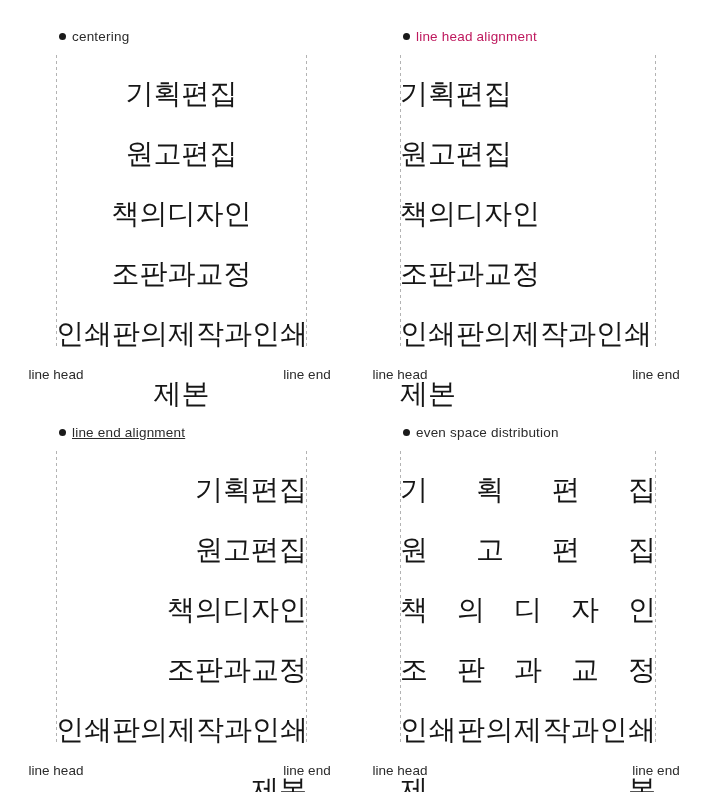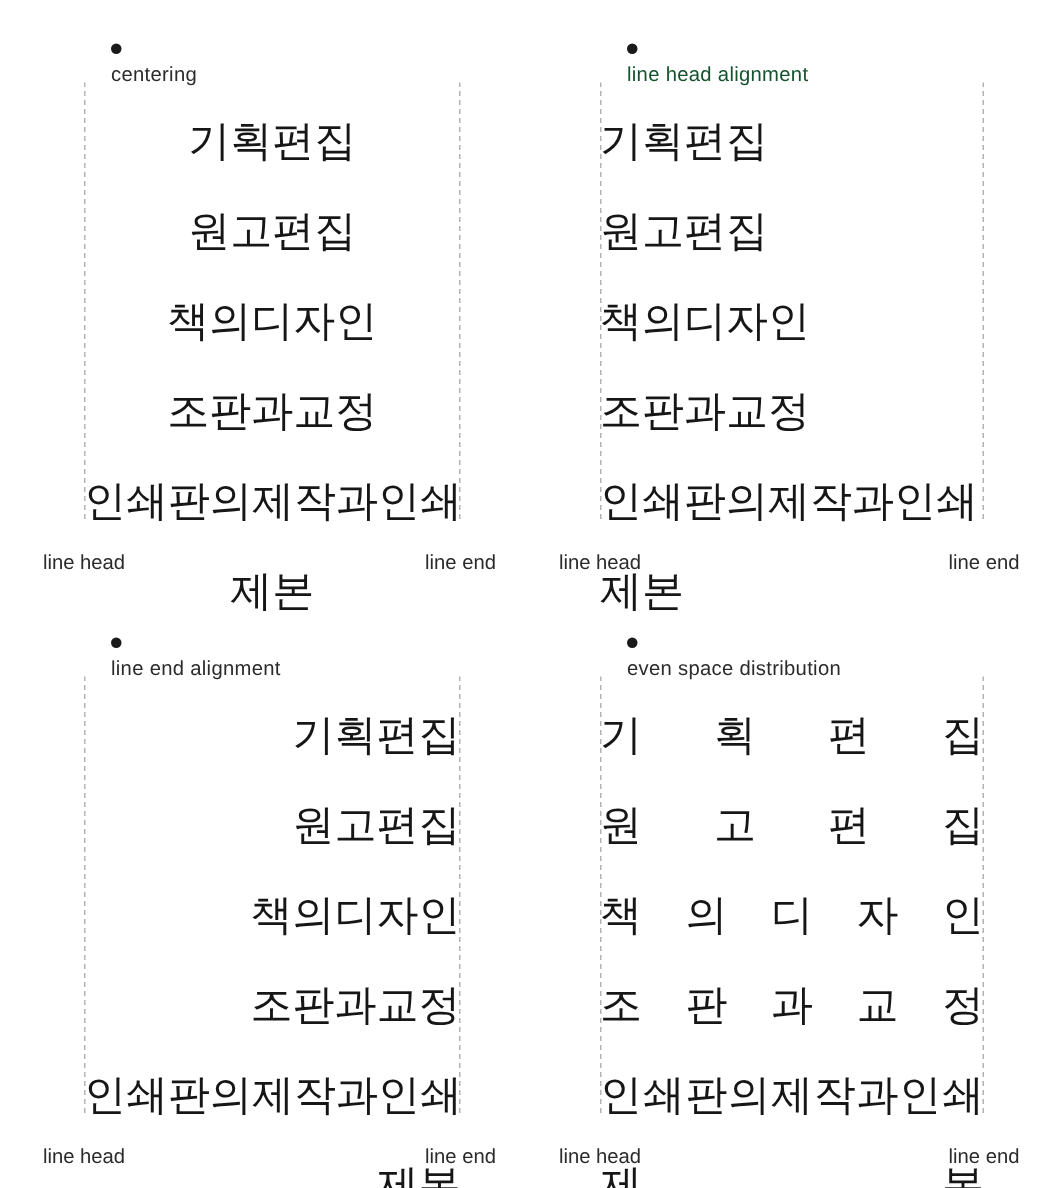--- a/index.html
+++ b/index.html
@@ -10,22 +10,22 @@
     font-family: "Liberation Sans", "DejaVu Sans", sans-serif;
     overflow: hidden;
   }
   .panel { position: absolute; height: 380px; }
   .pos-tl { left: 56px;  top: 0;     width: 251px; }
   .pos-tr { left: 400px; top: 0;     width: 256px; }
   .pos-bl { left: 56px;  top: 396px; width: 251px; }
   .pos-br { left: 400px; top: 396px; width: 256px; }
 
   .panel-label {
-    position: absolute; top: 29px; left: 18px;
-    display: flex; gap: 6px; flex-direction: column;
+    position: absolute; top: 29px; left: 3px;
+    display: flex; align-items: center; gap: 6px;
   }
   .dot {
     width: 7px; height: 7px; border-radius: 50%;
     background: #1a1a1a; flex: 0 0 auto;
   }
   .label-text {
     font-size: 13.5px; color: #2b2b2b; letter-spacing: 0.2px;
     white-space: nowrap;
   }
 
@@ -85,42 +85,42 @@
     </div>
     <div class="foot" style="color: rgb(43, 43, 43);">
       <span class="foot-label head">line head</span>
       <span class="foot-label end">line end</span>
     </div>
   </section>
 
   <section class="panel pos-tr">
     <div class="panel-label">
       <span class="dot" style="background: rgb(26, 26, 26);"></span>
-      <span class="label-text" style="color: #14532d;">line head alignment</span>
+      <span class="label-text" style="color: #be185d;">line head alignment</span>
     </div>
     <div class="guide guide-left"></div>
     <div class="guide guide-right"></div>
     <div class="lines align-left" style="color: rgb(22, 22, 22);">
       <div class="line">기획편집</div>
       <div class="line">원고편집</div>
       <div class="line">책의디자인</div>
       <div class="line">조판과교정</div>
       <div class="line">인쇄판의제작과인쇄</div>
       <div class="line">제본</div>
     </div>
     <div class="foot" style="color: rgb(43, 43, 43);">
       <span class="foot-label head">line head</span>
       <span class="foot-label end">line end</span>
     </div>
   </section>
 
   <section class="panel pos-bl">
     <div class="panel-label">
       <span class="dot" style="background: rgb(26, 26, 26);"></span>
-      <span class="label-text" style="color: rgb(43, 43, 43);">line end alignment</span>
+      <span class="label-text" style="color: rgb(43, 43, 43); text-decoration: underline;">line end alignment</span>
     </div>
     <div class="guide guide-left"></div>
     <div class="guide guide-right"></div>
     <div class="lines align-right" style="color: rgb(22, 22, 22);">
       <div class="line">기획편집</div>
       <div class="line">원고편집</div>
       <div class="line">책의디자인</div>
       <div class="line">조판과교정</div>
       <div class="line">인쇄판의제작과인쇄</div>
       <div class="line">제본</div>

